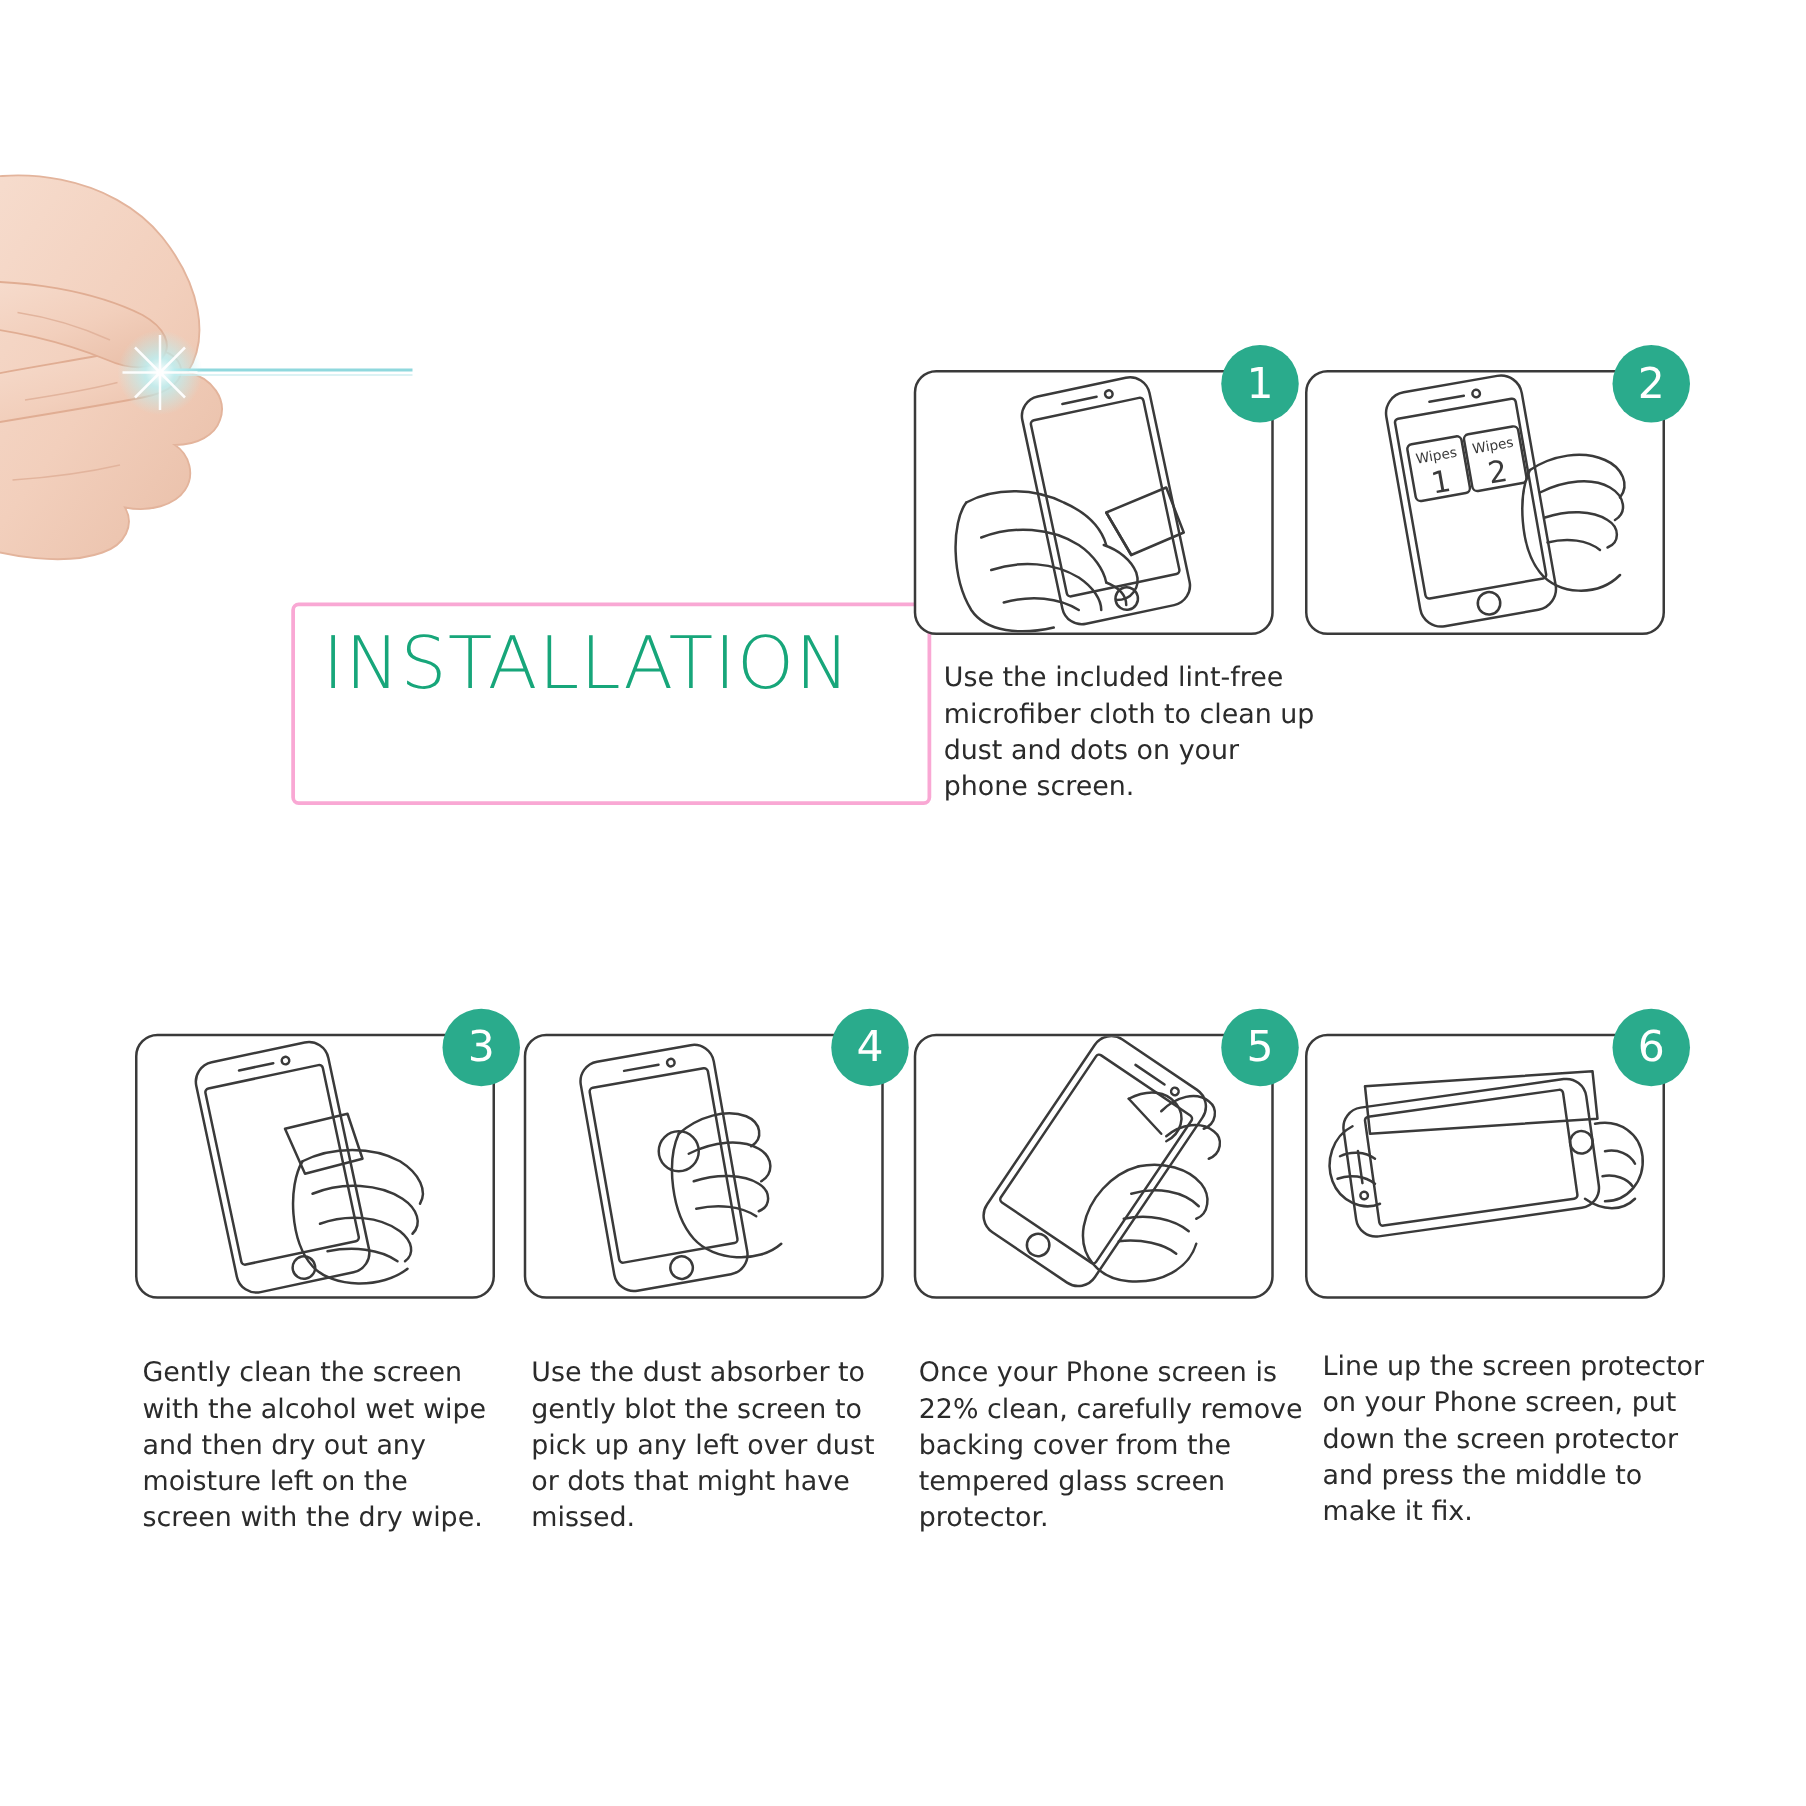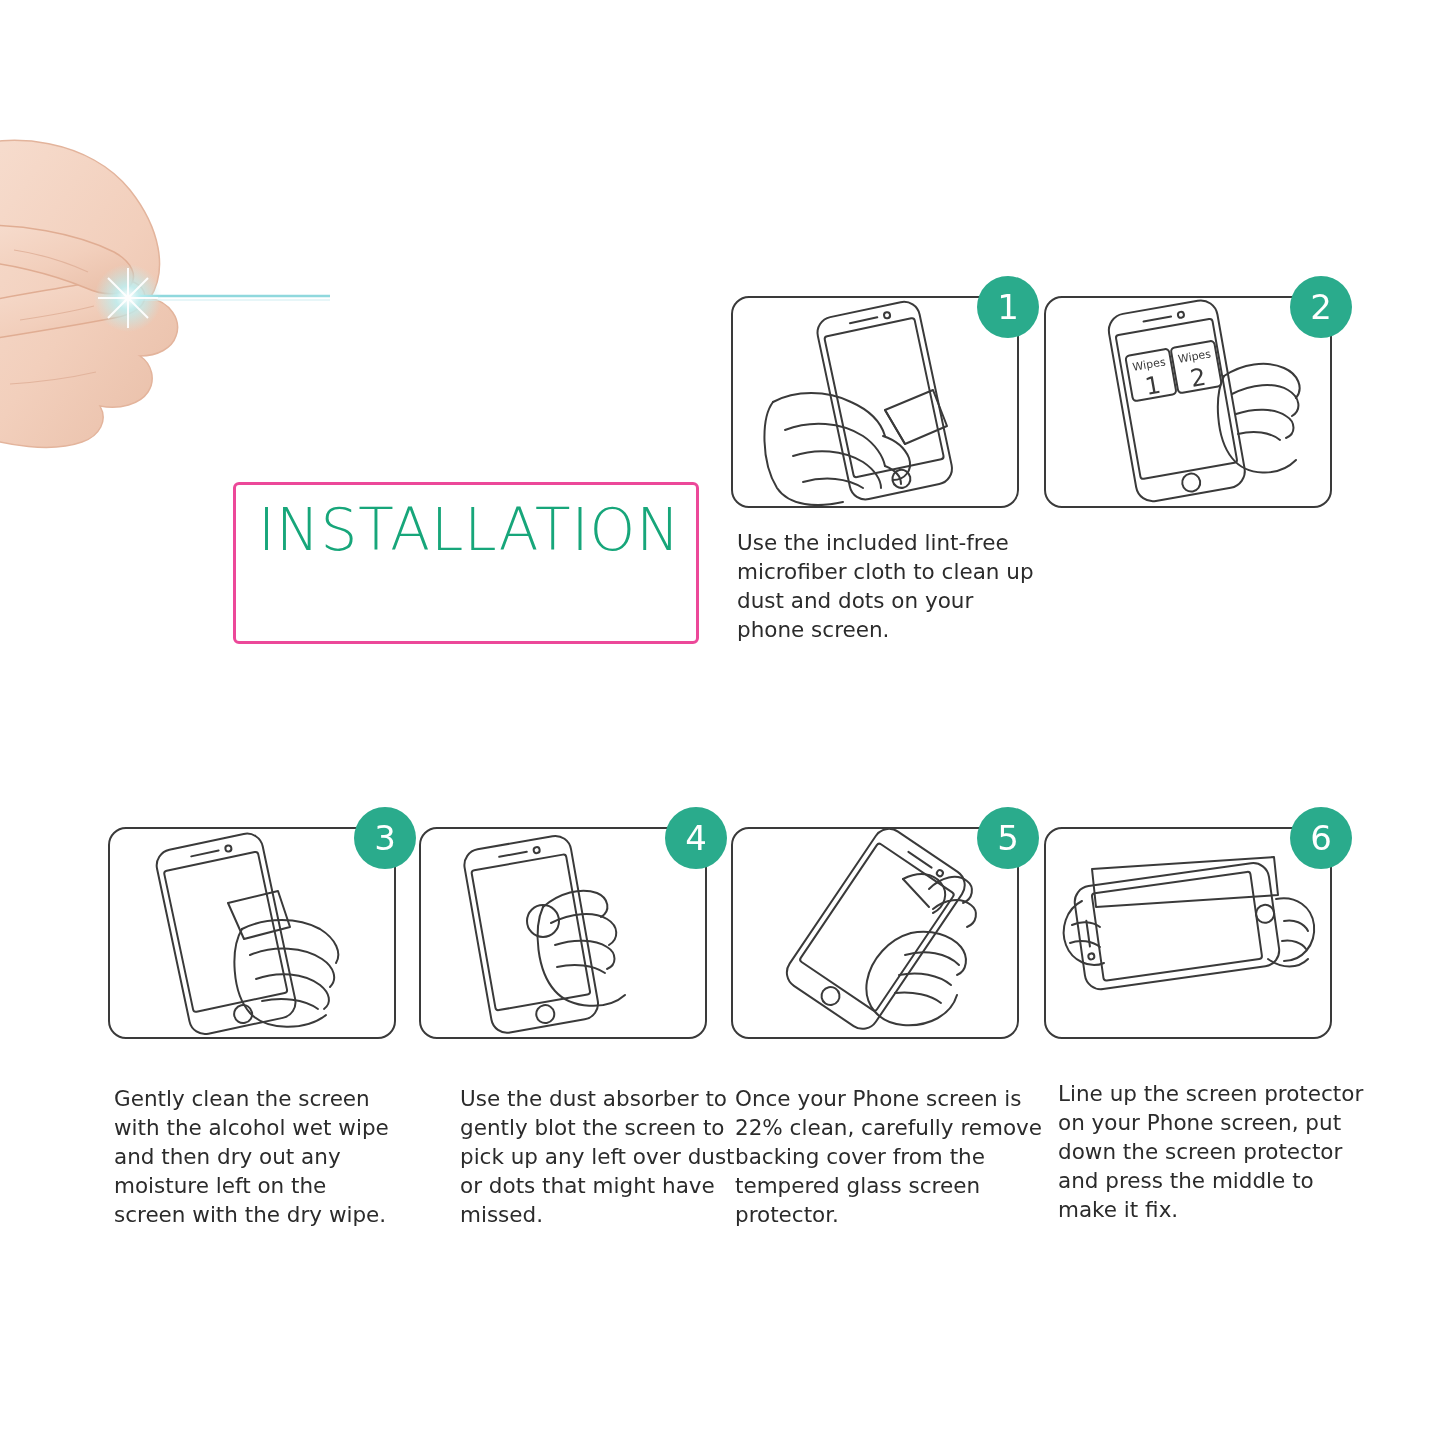--- a/index.html
+++ b/index.html
@@ -22,23 +22,23 @@
     top: 130px;
     width: 330px;
     height: 460px;
   }
 
   
   #title-box {
     position: absolute;
     left: 233px;
     top: 482px;
-    width: 466px;
+    width: 512px;
     height: 162px;
-    border: 3px solid #ec4899;
+    border: 3px solid #f9a8d4;
     border-radius: 6px;
     box-sizing: border-box;
   }
   #title-text {
     position: absolute;
     left: 22px;
     top: 8px;
     width: 400px;
     font-size: 58px;
     line-height: 74px;
@@ -81,34 +81,34 @@
     position: absolute;
     font-size: 21.5px;
     line-height: 29px;
     color: #2b2b2b;
     font-family: "DejaVu Sans", sans-serif;
   }
 
   
   #step-1 { left: 731px; top: 296px; }
   #step-1 .step-frame { width: 288px; height: 212px; }
-  #step-1 .caption { left: 6px; top: 232px; width: 300px; }
+  #step-1 .caption { left: 24px; top: 232px; width: 300px; }
 
   #step-2 { left: 1044px; top: 296px; }
   #step-2 .step-frame { width: 288px; height: 212px; }
   #step-2 .caption { left: 24px; top: 232px; width: 300px; }
 
   
   #step-3 { left: 108px; top: 827px; }
   #step-3 .step-frame { width: 288px; height: 212px; }
   #step-3 .caption { left: 6px; top: 257px; width: 290px; }
 
   #step-4 { left: 419px; top: 827px; }
   #step-4 .step-frame { width: 288px; height: 212px; }
-  #step-4 .caption { left: 6px; top: 257px; width: 290px; margin-left: 35px; }
+  #step-4 .caption { left: 6px; top: 257px; width: 290px; }
 
   #step-5 { left: 731px; top: 827px; }
   #step-5 .step-frame { width: 288px; height: 212px; }
   #step-5 .caption { left: 4px; top: 257px; width: 310px; }
 
   #step-6 { left: 1044px; top: 827px; }
   #step-6 .step-frame { width: 288px; height: 212px; }
   #step-6 .caption { left: 14px; top: 252px; width: 310px; }
 </style>
 </head>

